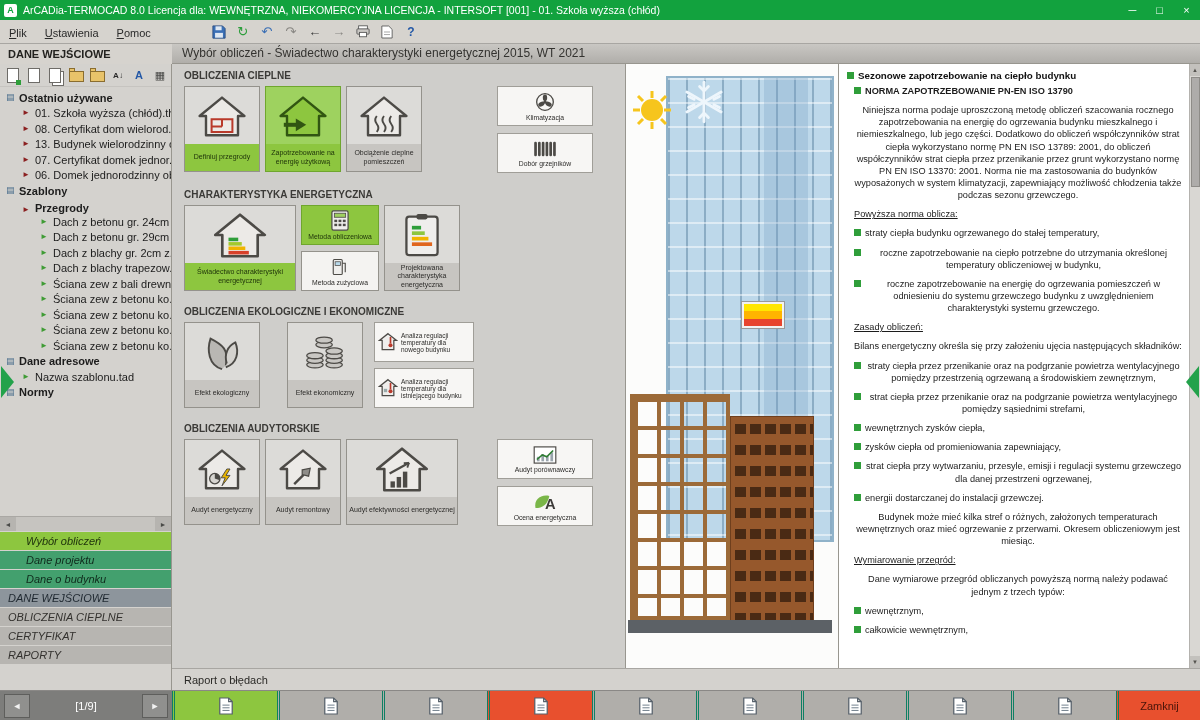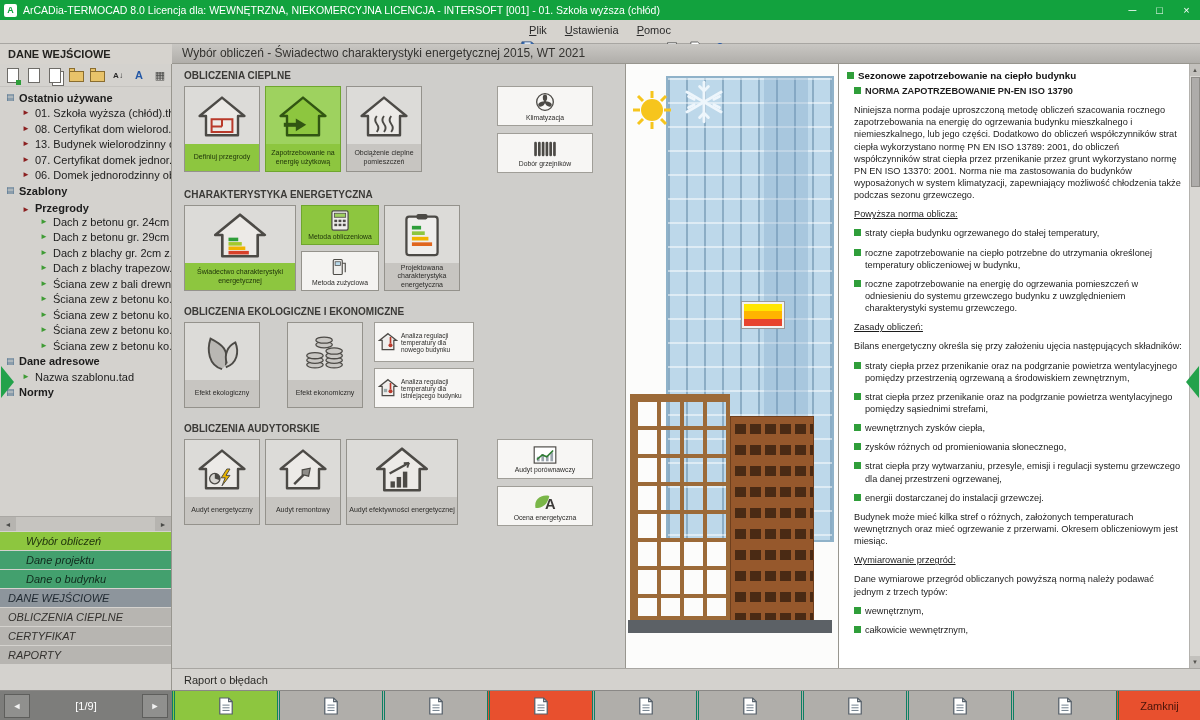--- a/index.html
+++ b/index.html
@@ -10,21 +10,21 @@
   #titlebar{position:absolute;left:0;top:0;width:1200px;height:20px;background:#12a23e;color:#fff;
             display:flex;align-items:center;font-size:10.5px;}
   .app-ic{width:13px;height:13px;background:#fff;color:#12a23e;font-weight:bold;font-size:9px;
           display:flex;align-items:center;justify-content:center;margin:0 6px 0 4px;border-radius:2px;flex:none;}
   #title-text{white-space:nowrap;overflow:hidden;}
   #win-controls{margin-left:auto;display:flex;}
   .wc{width:27px;height:20px;display:flex;align-items:center;justify-content:center;font-size:11px;cursor:pointer;}
 
   
   #menubar{position:absolute;left:0;top:20px;width:1200px;height:24px;background:#d6d3ce;
-           border-bottom:1px solid #a8a6a2;display:flex;align-items:center;box-sizing:border-box;flex-direction:column;}
+           border-bottom:1px solid #a8a6a2;display:flex;align-items:center;box-sizing:border-box;}
   .menu-item{padding:0 9px;font-size:11px;color:#2a2a2a;display:inline-block;cursor:default;}
   .menu-item::first-letter{text-decoration:underline;}
   #main-toolbar{display:flex;align-items:center;margin-left:48px;gap:2px;}
   .tb-btn{width:22px;height:20px;display:flex;align-items:center;justify-content:center;font-size:13px;color:#3a3a3a;cursor:pointer;}
   .tb-btn.g{color:#2e9e3c;} .tb-btn.b{color:#3b6fb5;} .tb-btn.dim{color:#8a8884;}
   .tb-btn.q{font-weight:bold;color:#2458a6;font-size:12px;}
 
   
   #sidebar-header{position:absolute;left:0;top:44px;width:172px;height:20px;background:#d6d3ce;
                   font-weight:bold;font-size:11px;color:#23221f;padding-left:8px;line-height:20px;box-sizing:border-box;}
@@ -119,21 +119,21 @@
   .brown{position:absolute;left:104px;top:352px;width:82px;height:204px;background-color:#96582c;border:1px solid #6f3f1d;
          background-image:repeating-linear-gradient(to right,#96582c 0 4px,rgba(0,0,0,0) 4px 15px),
                           repeating-linear-gradient(to bottom,rgba(0,0,0,0) 0 7px,#4a2a14 7px 17px,rgba(0,0,0,0) 17px 21px);}
   .ground{position:absolute;left:2px;top:556px;width:204px;height:13px;background:#5c6166;}
 
   
   #info-panel{position:absolute;left:838px;top:64px;width:362px;height:604px;background:#fff;
               border-left:1px solid #98968f;box-sizing:border-box;padding:6px 18px 0 8px;overflow:hidden;}
   .ip-title{display:flex;align-items:flex-start;font-weight:bold;font-size:9.8px;color:#111;margin-bottom:4px;}
   .sq{width:7px;height:7px;background:#2f9e3a;display:inline-block;margin:2px 4px 0 0;flex:none;}
-  .ip-body{padding-left:7px;}
+  .ip-body{padding-left:7px;text-align:center;}
   .blk{font-size:9.2px;line-height:1.32;color:#1c1c1c;margin-bottom:7px;display:flex;align-items:flex-start;}
   .blk .sq{display:none;}
   .blk.bullet .sq,.blk.heading .sq{display:inline-block;}
   .blk.heading{font-weight:bold;}
   .blk.link .bt{text-decoration:underline;cursor:pointer;}
   #ip-scrollbar{position:absolute;right:0;top:0;width:11px;height:604px;background:#d9d7d3;border-left:1px solid #b4b2ae;
                 display:flex;flex-direction:column;align-items:center;box-sizing:border-box;}
   .sb-arrow{height:12px;width:11px;font-size:6px;display:flex;align-items:center;justify-content:center;color:#55534f;background:#c3c1bd;cursor:pointer;}
   .sb-thumb{width:9px;height:110px;background:#aeacaa;margin-top:1px;border:1px solid #8e8c88;box-sizing:border-box;cursor:pointer;}
   .sb-down{margin-top:auto;}
@@ -703,21 +703,21 @@
           <span class="bt">strat ciepła przez przenikanie oraz na podgrzanie powietrza wentylacyjnego pomiędzy sąsiednimi strefami,</span>
         </div>
 
         <div class="blk bullet">
           <span class="sq"></span>
           <span class="bt">wewnętrznych zysków ciepła,</span>
         </div>
 
         <div class="blk bullet">
           <span class="sq"></span>
-          <span class="bt">zysków różnych od promieniowania słonecznego,</span>
+          <span class="bt">zysków ciepła od promieniowania zapewniający,</span>
         </div>
 
         <div class="blk bullet">
           <span class="sq"></span>
           <span class="bt">strat ciepła przy wytwarzaniu, przesyle, emisji i regulacji systemu grzewczego dla danej przestrzeni ogrzewanej,</span>
         </div>
 
         <div class="blk bullet">
           <span class="sq"></span>
           <span class="bt">energii dostarczanej do instalacji grzewczej.</span>

